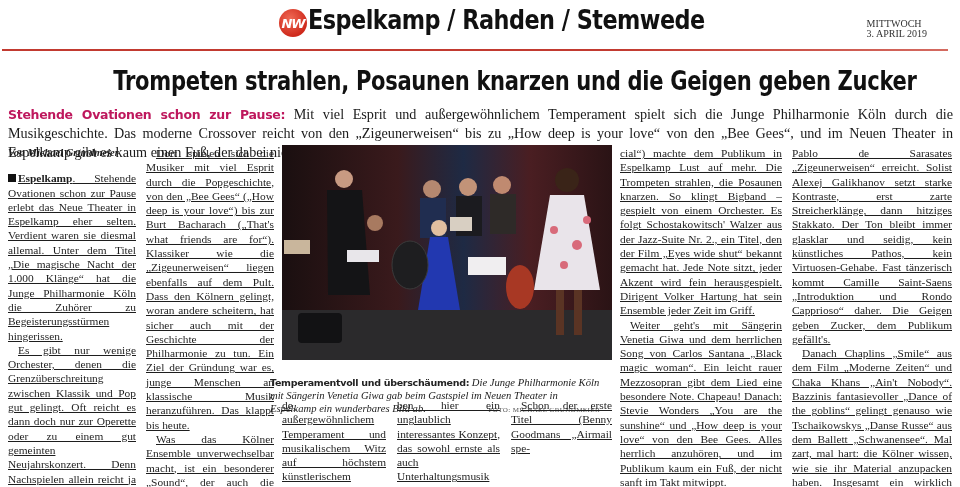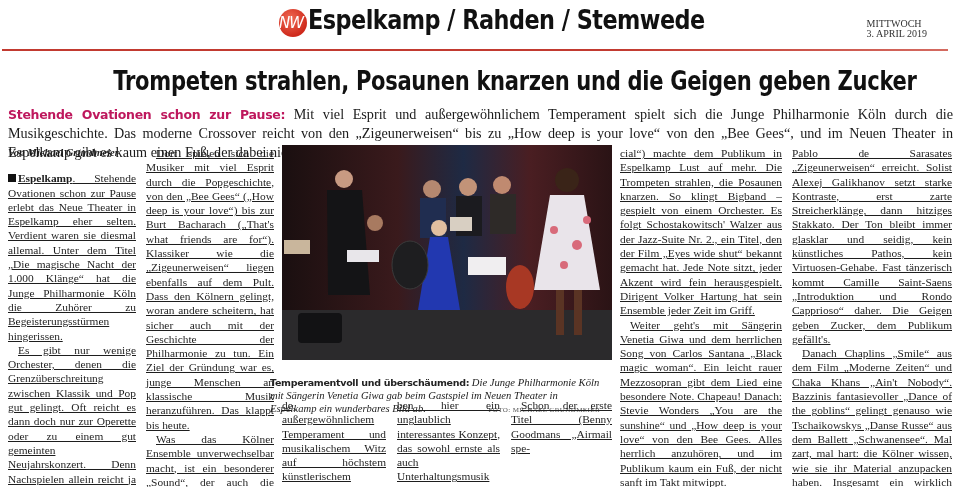--- a/index.html
+++ b/index.html
@@ -1,21 +1,21 @@
 <!DOCTYPE html>
 <html><head>
 <meta charset="utf-8">
 <style>
   html, body { margin:0; padding:0; }
   body { width:960px; height:487px; background:#fff; position:relative; overflow:hidden;
          font-family:"Liberation Serif", serif; color:#1a1a1a; }
   .masthead { position:absolute; left:0; top:0; width:960px; height:52px; }
   .logo { position:absolute; left:279px; top:9px; width:28px; height:28px; border-radius:50%;
-          background:radial-gradient(circle at 40% 35%, #f06a55, #cf2a1c 70%); display:flex; align-items:center; justify-content:flex-start;
-          color:#fff; font-family:"DejaVu Sans", sans-serif; font-weight:normal; font-style:italic; font-size:15px; letter-spacing:-1px; }
+          background:radial-gradient(circle at 40% 35%, #f06a55, #cf2a1c 70%); display:flex; align-items:center; justify-content:center;
+          color:#fff; font-family:"DejaVu Sans", sans-serif; font-weight:bold; font-style:italic; font-size:13px; letter-spacing:-1px; }
   .section-title { position:absolute; left:308px; top:5px; font-family:"DejaVu Sans", sans-serif; font-weight:bold;
           font-size:26px; letter-spacing:-0.6px; color:#111; transform:scaleX(0.86); transform-origin:left top; white-space:nowrap; }
   .dateline { position:absolute; right:33px; top:19px; font-size:10px; line-height:10px; color:#333; }
   .rule { position:absolute; left:2px; top:49px; width:946px; height:2px;
           background:linear-gradient(90deg,#c23a30 0%, #c23a30 65%, #d46a60 100%); }
   .headline { position:absolute; left:0; top:65px; width:796px; text-align:center; }
   .headline span { display:inline-block; font-family:"DejaVu Sans", sans-serif; font-weight:bold; font-size:27px; color:#111;
           transform:scaleX(0.78); transform-origin:center top; white-space:nowrap; letter-spacing:-0.4px; }
   .lead { position:absolute; left:8px; top:105px; width:945px; font-size:14.2px; line-height:19px; text-align:justify; color:#1a1a1a; }
   .lead .kicker { color:#be185d; font-family:"DejaVu Sans", sans-serif; font-weight:bold; font-size:12.5px; letter-spacing:-0.3px; }

